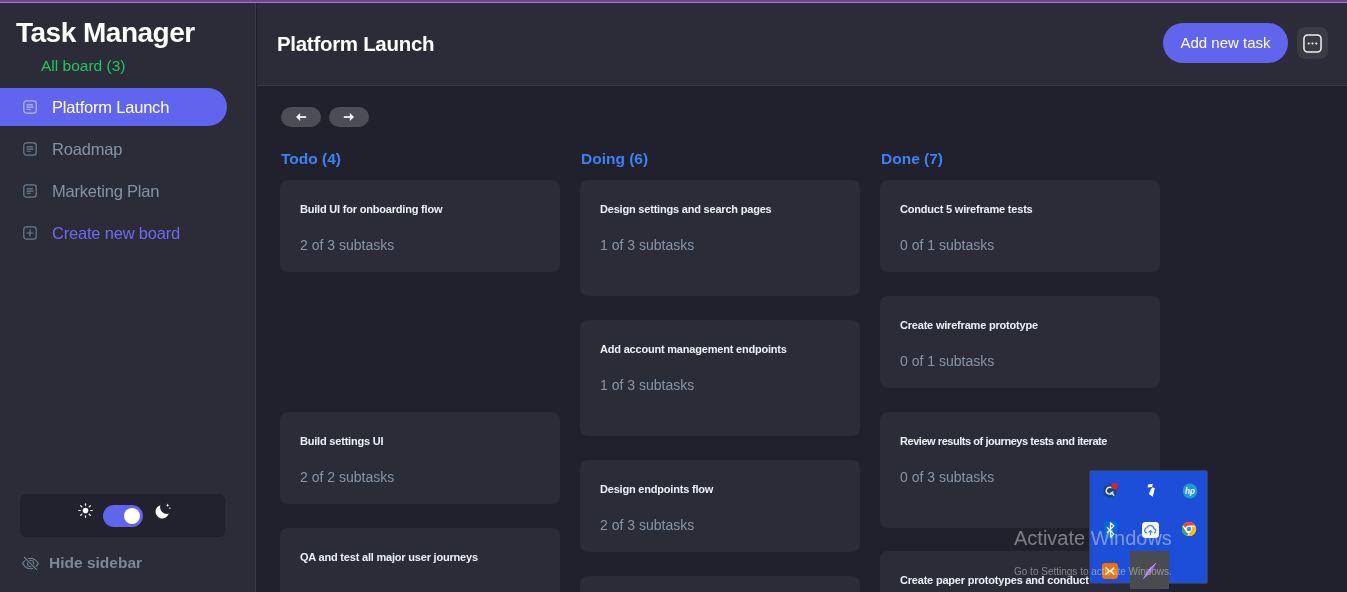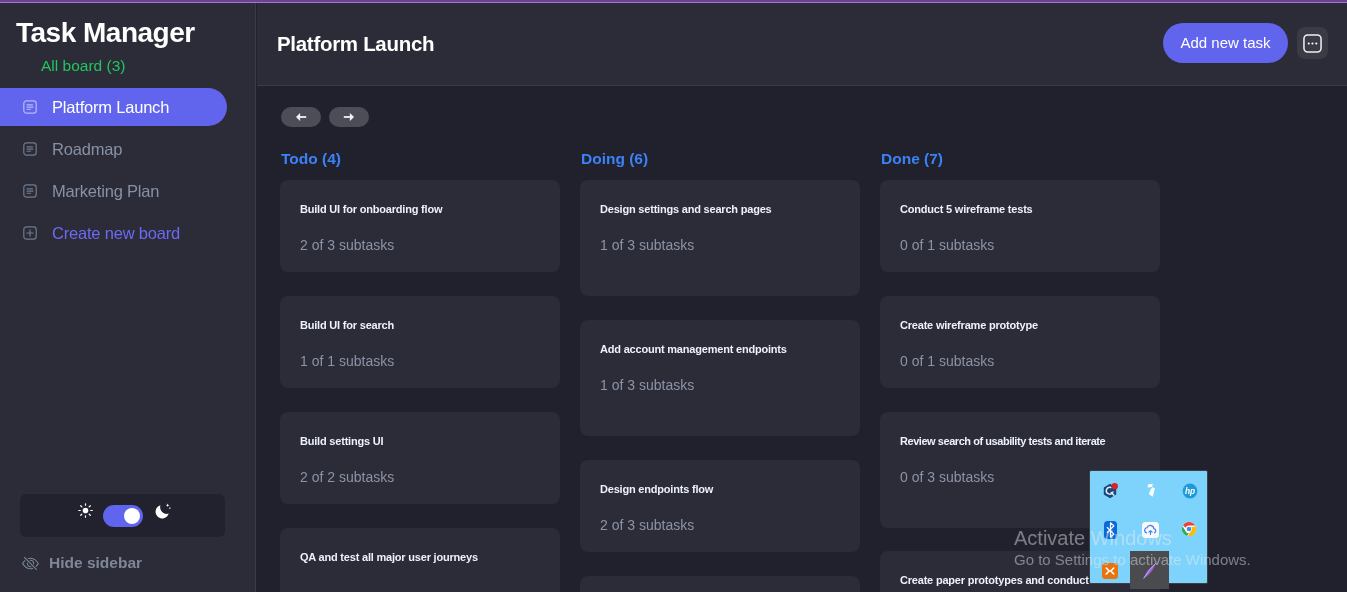--- a/index.html
+++ b/index.html
@@ -38,28 +38,28 @@
   
   .main { position:absolute; left:257px; top:87px; width:1090px; height:505px; background:#20212c; }
   .arrow { position:absolute; top:20px; width:40px; height:20px; background:#4c4d57; border-radius:10px;
     color:#eceef2; text-align:center; font-size:15px; line-height:20px; }
   .arrow.a1 { left:24px; } .arrow.a2 { left:72px; }
   .colhead { position:absolute; top:63px; font-size:15.5px; font-weight:bold; color:#3b82f6; }
   .card { position:absolute; width:280px; background:#2b2c37; border-radius:8px; padding:17px 20px 0 20px; }
   .card .t { font-size:11px; font-weight:bold; color:#edf1f9; line-height:24px; letter-spacing:-0.2px; }
   .card .s { margin-top:16px; font-size:14px; color:#8b93a7; }
   
-  .flyout { position:absolute; left:1089px; top:470px; width:119px; height:114px; background:#7dd3fc;
+  .flyout { position:absolute; left:1089px; top:470px; width:119px; height:114px; background:#1d4ed8;
     border:1px solid #3e3f42; border-radius:2px; z-index:70; }
   .fi { position:absolute; width:16px; height:16px; }
   .hover-sq { position:absolute; left:40px; top:80px; width:39px; height:38px; background:#4a4b4f; }
   
   .wm { position:absolute; left:1014px; top:527px; z-index:90; color:rgba(235,238,242,0.45); pointer-events:none; }
   .wm .l1 { font-size:20px; }
-  .wm .l2 { font-size:15px; margin-top:1px; }
+  .wm .l2 { font-size:10px; margin-top:16px; }
 </style>
 </head>
 <body>
   <div class="topstrip"></div>
 
   <div class="sidebar">
     <div class="sb-title">Task Manager</div>
     <div class="sb-sub">All board (3)</div>
     <div class="nav">
       <div class="nav-item active">
@@ -146,24 +146,20 @@
         <polygon points="6.9,0.9 11,5 6.9,9.1" fill="#f0f2f5"></polygon>
       </svg></div>
     <div class="colhead" style="left:24px;">Todo (4)</div>
     <div class="colhead" style="left:324px;">Doing (6)</div>
     <div class="colhead" style="left:624px;">Done (7)</div>
 
     <div class="card" style="left:23px; top:93px; height:92px;">
       <div class="t">Build UI for onboarding flow</div>
       <div class="s">2 of 3 subtasks</div>
     </div>
-    <div class="card" style="left:23px; top:209px; height:92px;">
-      <div class="t">Build UI for search</div>
-      <div class="s">1 of 1 subtasks</div>
-    </div>
     <div class="card" style="left:23px; top:325px; height:92px;">
       <div class="t">Build settings UI</div>
       <div class="s">2 of 2 subtasks</div>
     </div>
     <div class="card" style="left:23px; top:441px; height:116px;">
       <div class="t">QA and test all major user journeys</div>
     </div>
 
     <div class="card" style="left:323px; top:93px; height:116px;">
       <div class="t">Design settings and search pages</div>
@@ -181,21 +177,21 @@
 
     <div class="card" style="left:623px; top:93px; height:92px;">
       <div class="t">Conduct 5 wireframe tests</div>
       <div class="s">0 of 1 subtasks</div>
     </div>
     <div class="card" style="left:623px; top:209px; height:92px;">
       <div class="t">Create wireframe prototype</div>
       <div class="s">0 of 1 subtasks</div>
     </div>
     <div class="card" style="left:623px; top:325px; height:116px;">
-      <div class="t" style="letter-spacing:-0.45px">Review search of usability tests and iterate</div>
+      <div class="t" style="letter-spacing:-0.45px">Review results of journeys tests and iterate</div>
       <div class="s">0 of 3 subtasks</div>
     </div>
     <div class="card" style="left:623px; top:464px; height:116px;">
       <div class="t">Create paper prototypes and conduct 10 tests</div>
     </div>
   </div>
 
   <div class="flyout">
     <div class="hover-sq"></div>
 

